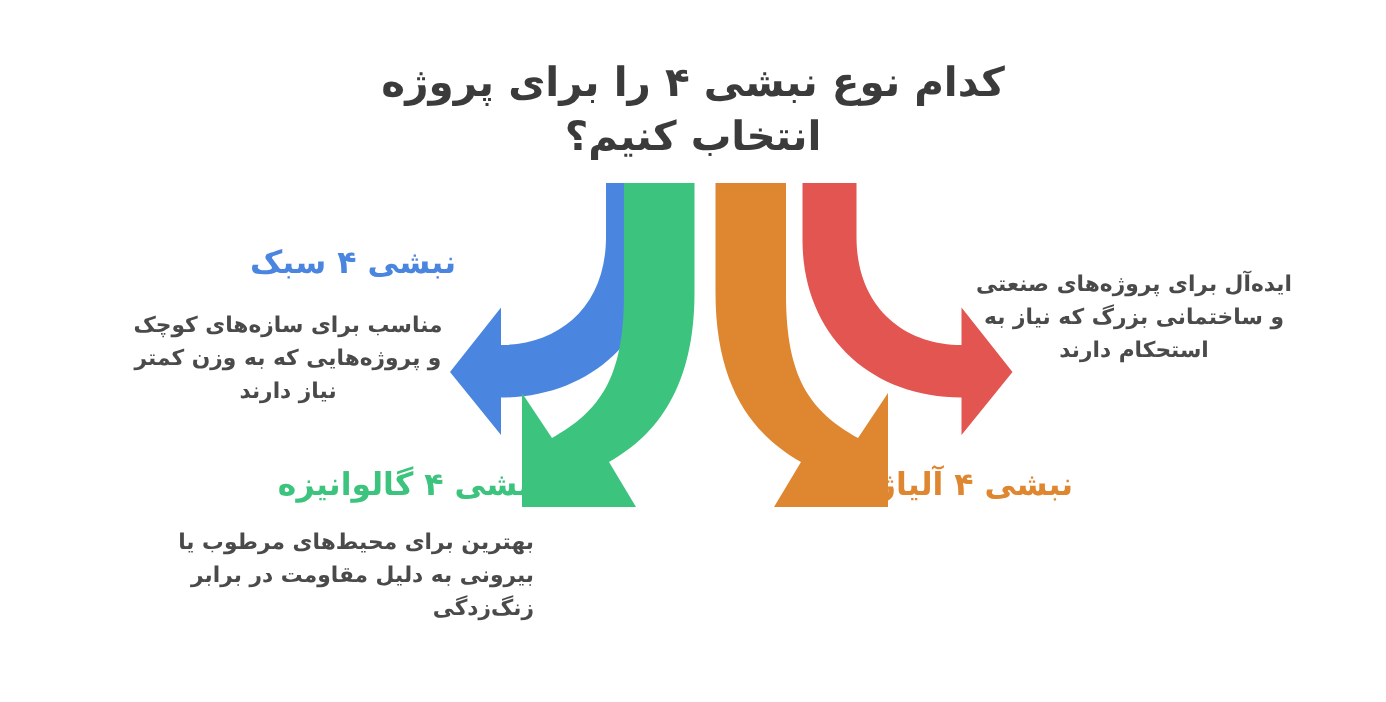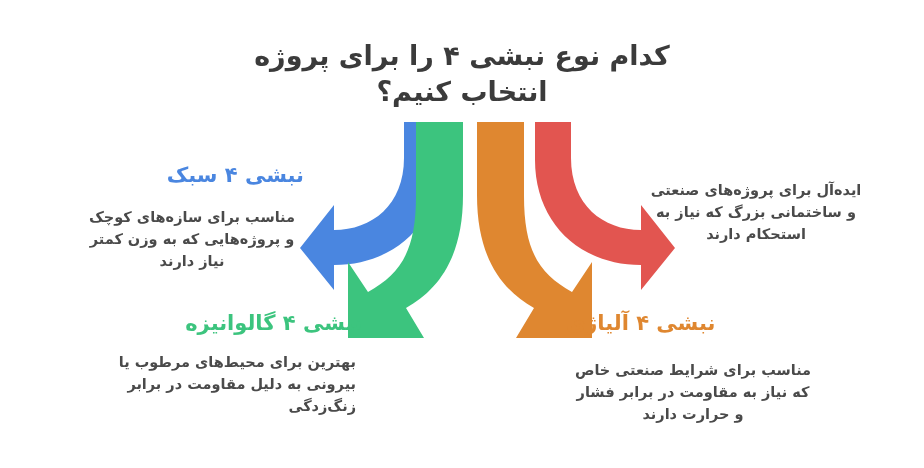--- a/index.html
+++ b/index.html
@@ -163,16 +163,15 @@
     <div class="quad-desc">ایده‌آل برای پروژه‌های صنعتی و ساختمانی بزرگ که نیاز به استحکام دارند</div>
   </div>
 
   <div class="quad quad-bl">
     <div class="quad-heading">نبشی ۴ گالوانیزه</div>
     <div class="quad-desc">بهترین برای محیط‌های مرطوب یا بیرونی به دلیل مقاومت در برابر زنگ‌زدگی</div>
   </div>
 
   <div class="quad quad-br">
     <div class="quad-heading">نبشی ۴ آلیاژی</div>
-    <div class="quad-desc">مناسب برای شرایط صنعتی خاص که نیاز به مقاومت در برابر فشار و حرارت دارند</div>
   </div>
 
 </div>
 
 </body></html>

